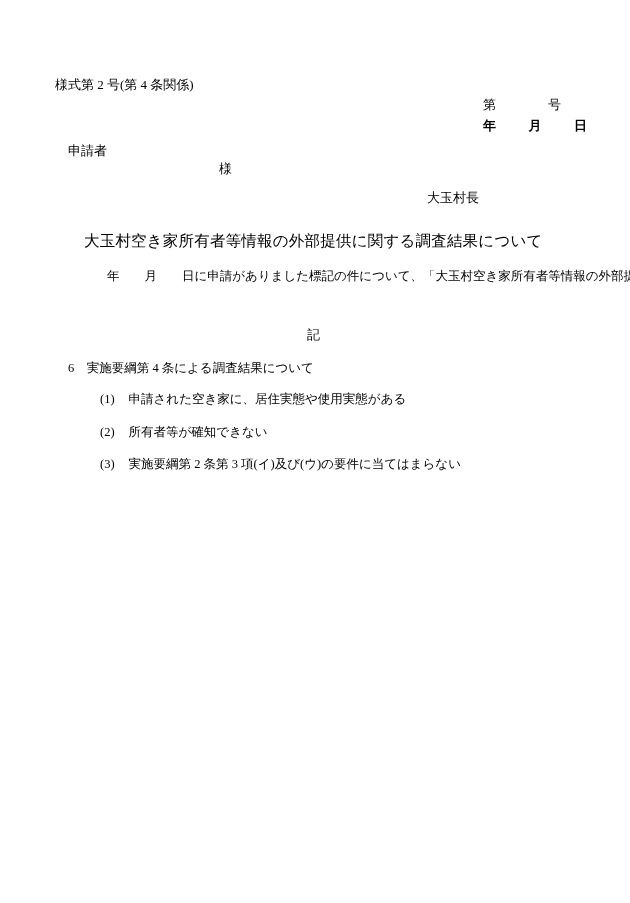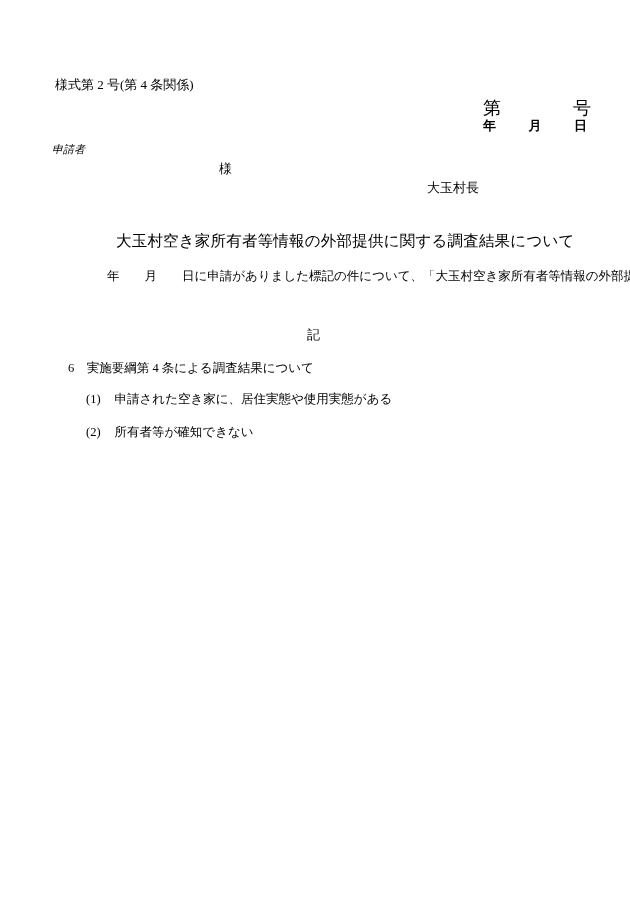--- a/index.html
+++ b/index.html
@@ -24,50 +24,48 @@
   .abs { position: absolute; white-space: pre; }
 
   .form-no {
     left: 55px;
     top: 76px;
     font-size: 13px;
   }
   .doc-number {
     left: 483px;
     top: 96px;
-    font-size: 18px;
+    font-size: 13px;
   }
   .doc-date {
     left: 483px;
     top: 117px;
     font-size: 13px;
     font-weight: bold;
   }
   .applicant-label {
-    left: 52px;
+    left: 68px;
     top: 142px;
-    font-size: 11px;
-    font-style: italic;
+    font-size: 13px;
   }
   .applicant-sama {
     left: 219px;
     top: 160px;
     font-size: 13px;
   }
   .issuer {
     left: 427px;
-    top: 179px;
+    top: 189px;
     font-size: 13px;
   }
   .title {
     left: 84px;
     top: 231px;
     font-size: 15.5px;
     letter-spacing: 0.2px;
-    margin-left: 32px;
   }
   .body-block {
     left: 55px;
     top: 266px;
     width: 520px;
     font-size: 12.5px;
     line-height: 1.62;
     text-align: justify;
   }
   .body-block .indent { display: inline-block; }
@@ -76,21 +74,21 @@
     top: 326px;
     font-size: 13px;
   }
   .section-1 {
     left: 68px;
     top: 360px;
     font-size: 12.5px;
   }
   .item {
     font-size: 12.5px;
-    left: 86px;
+    left: 100px;
   }
   .item-1 { top: 391px; }
   .item-2 { top: 424px; text-align: center; }
   .item-3 { top: 456px; }
   .item .num { display: inline-block; }
   .item .txt { display: inline-block; margin-left: 14px; }
 </style>
 </head>
 <body>
 
@@ -113,14 +111,15 @@
   <div class="abs body-block"><span class="indent" style="width:52px"></span><span>年        月        日に申請がありました標記の件について、「大玉村空き家所有者等情報の外部提供に関する実施要綱」第 4 条の規定により、以下の要件に該当しましたのでお知らせします。</span></div>
 
   <div class="abs ki">記</div>
 
   <div class="abs section-1">6　実施要綱第 4 条による調査結果について</div>
 
   <div class="abs item item-1"><span class="num">(1)</span><span class="txt">申請された空き家に、居住実態や使用実態がある</span></div>
 
   <div class="abs item item-2"><span class="num">(2)</span><span class="txt">所有者等が確知できない</span></div>
 
+  <div class="abs item item-3"><span class="num">(3)</span><span class="txt">実施要綱第 2 条第 3 項(イ)及び(ウ)の要件に当てはまらない</span></div>
 
 </div>
 
 </body></html>

